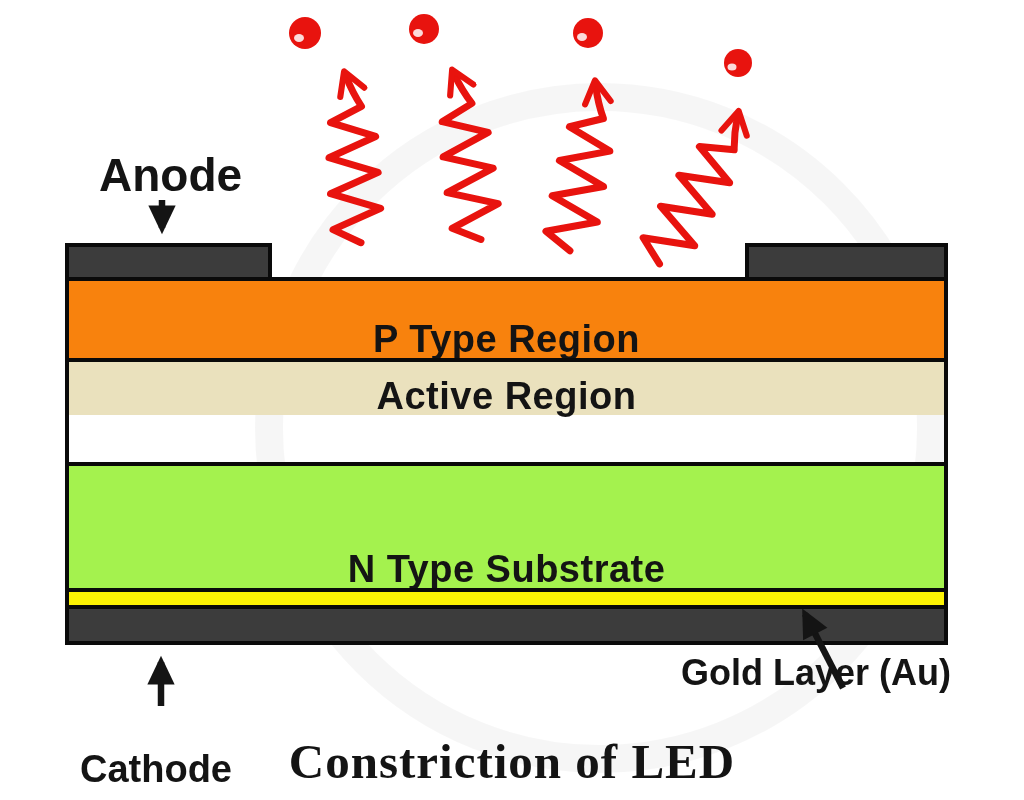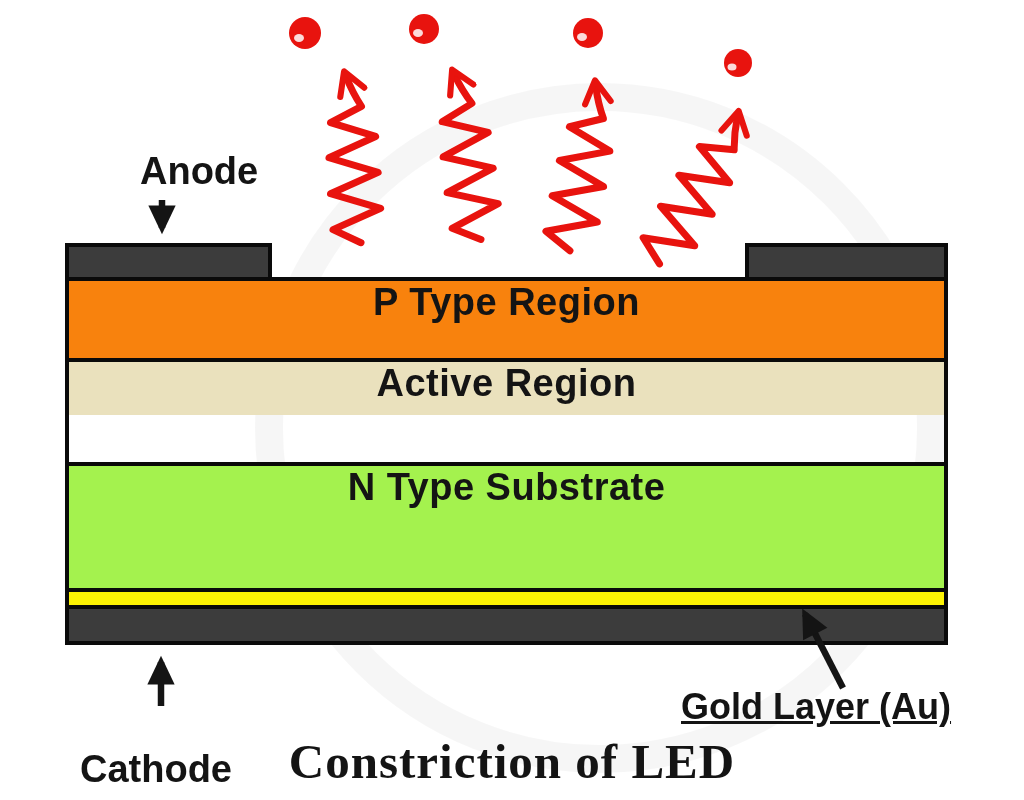--- a/index.html
+++ b/index.html
@@ -27,21 +27,21 @@
   
   .stack{
     position:absolute;left:65px;top:277px;width:883px;height:368px;
     border:4px solid var(--border);
     display:flex;flex-direction:column;
     z-index:1;
   }
   .layer{
     width:100%;
     border-top:4px solid var(--border);
-    display:flex;align-items:flex-start;justify-content:center;
+    display:flex;align-items:flex-end;justify-content:center;
   }
   .layer:first-child{border-top:none;}
   .layer-p{height:82px;}
   .layer-a{height:60px;}
   .layer-n{height:134px;}
   .layer-g{height:18px;}
   .layer-c{height:38px;}
   .layer-label{
     font-weight:bold;font-size:38px;color:var(--ink);
     letter-spacing:0.5px;line-height:1;padding-top:2px;
@@ -54,23 +54,23 @@
     z-index:2;
   }
   .contact-left{left:65px;width:207px;}
   .contact-right{left:745px;width:203px;}
 
   
   .ann{
     position:absolute;color:var(--ink);font-weight:bold;
     line-height:1;z-index:4;white-space:nowrap;
   }
-  .ann-anode{left:99px;top:152px;font-size:38px;margin-left:41px;}
+  .ann-anode{left:99px;top:152px;font-size:46px;}
   .ann-cathode{left:80px;top:704px;font-size:38px;margin-top:46px;}
-  .ann-gold{left:681px;top:689px;font-size:36px;text-decoration:underline;}
+  .ann-gold{left:681px;top:655px;font-size:36px;}
 
   .title{
     position:absolute;left:0;top:733px;width:1024px;
     text-align:center;color:var(--ink);
     font-family:"Liberation Serif","DejaVu Serif",serif;
     font-weight:bold;font-size:49px;letter-spacing:1px;
     z-index:4;
   }
 
   

